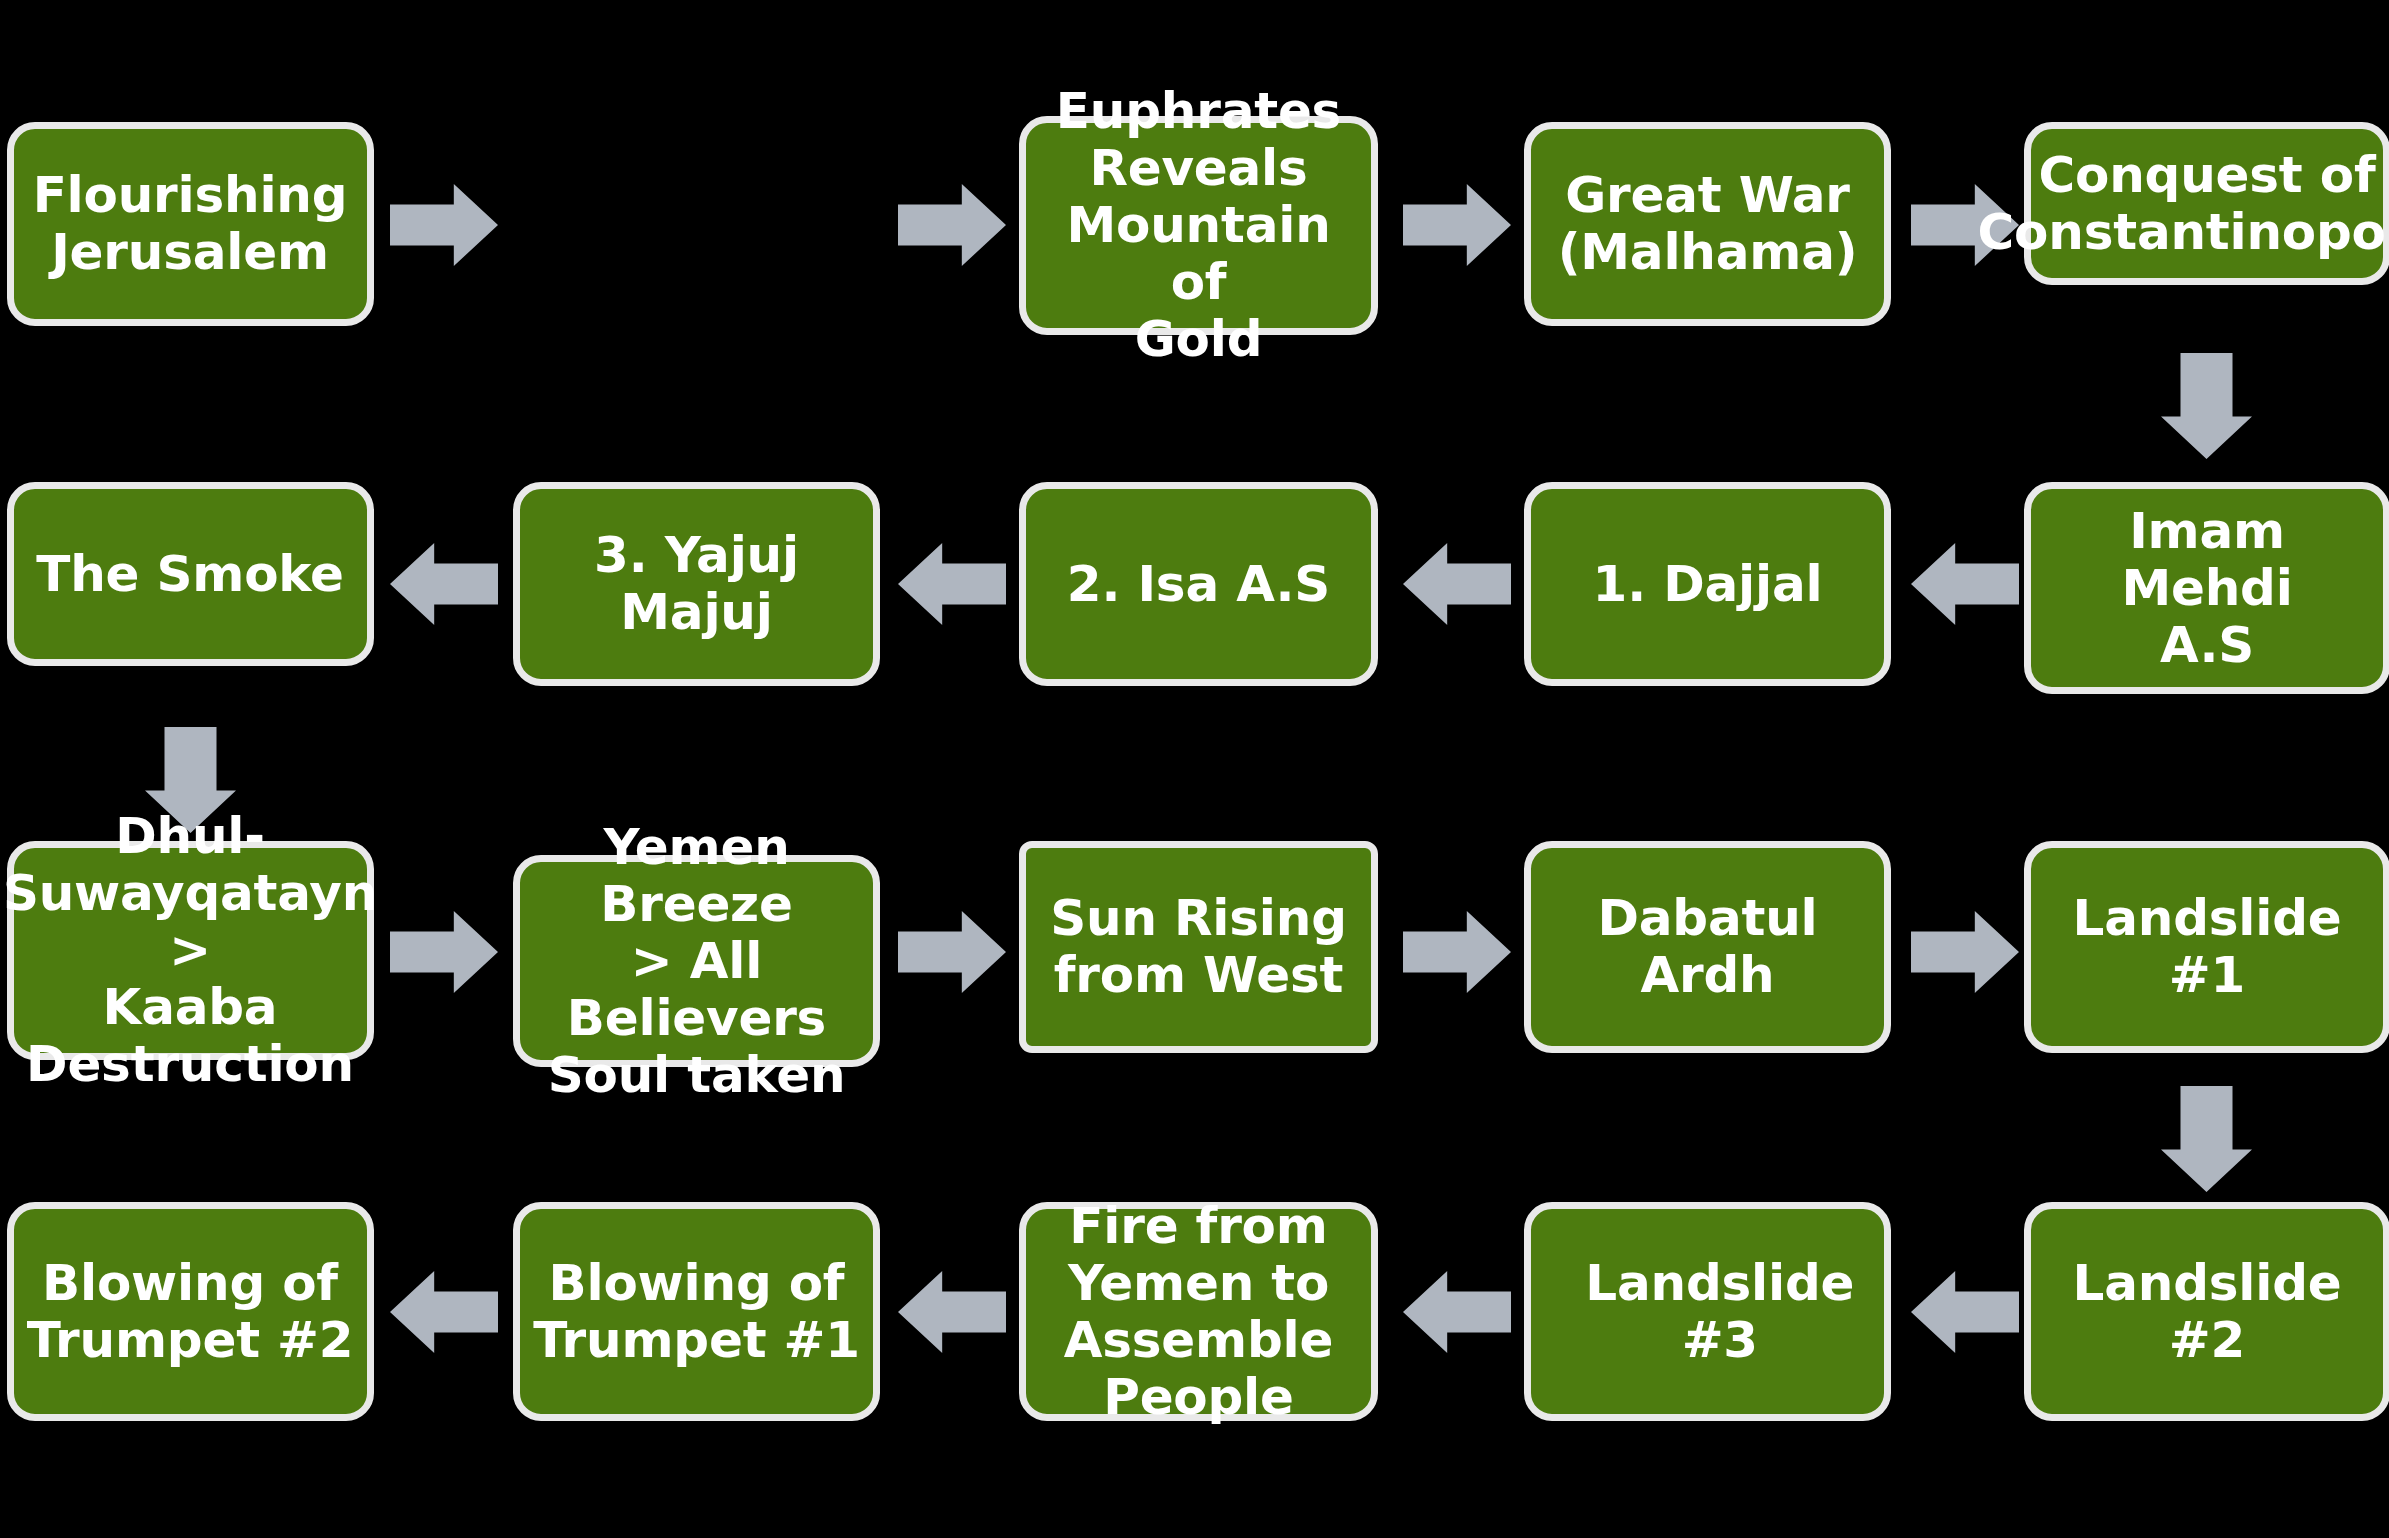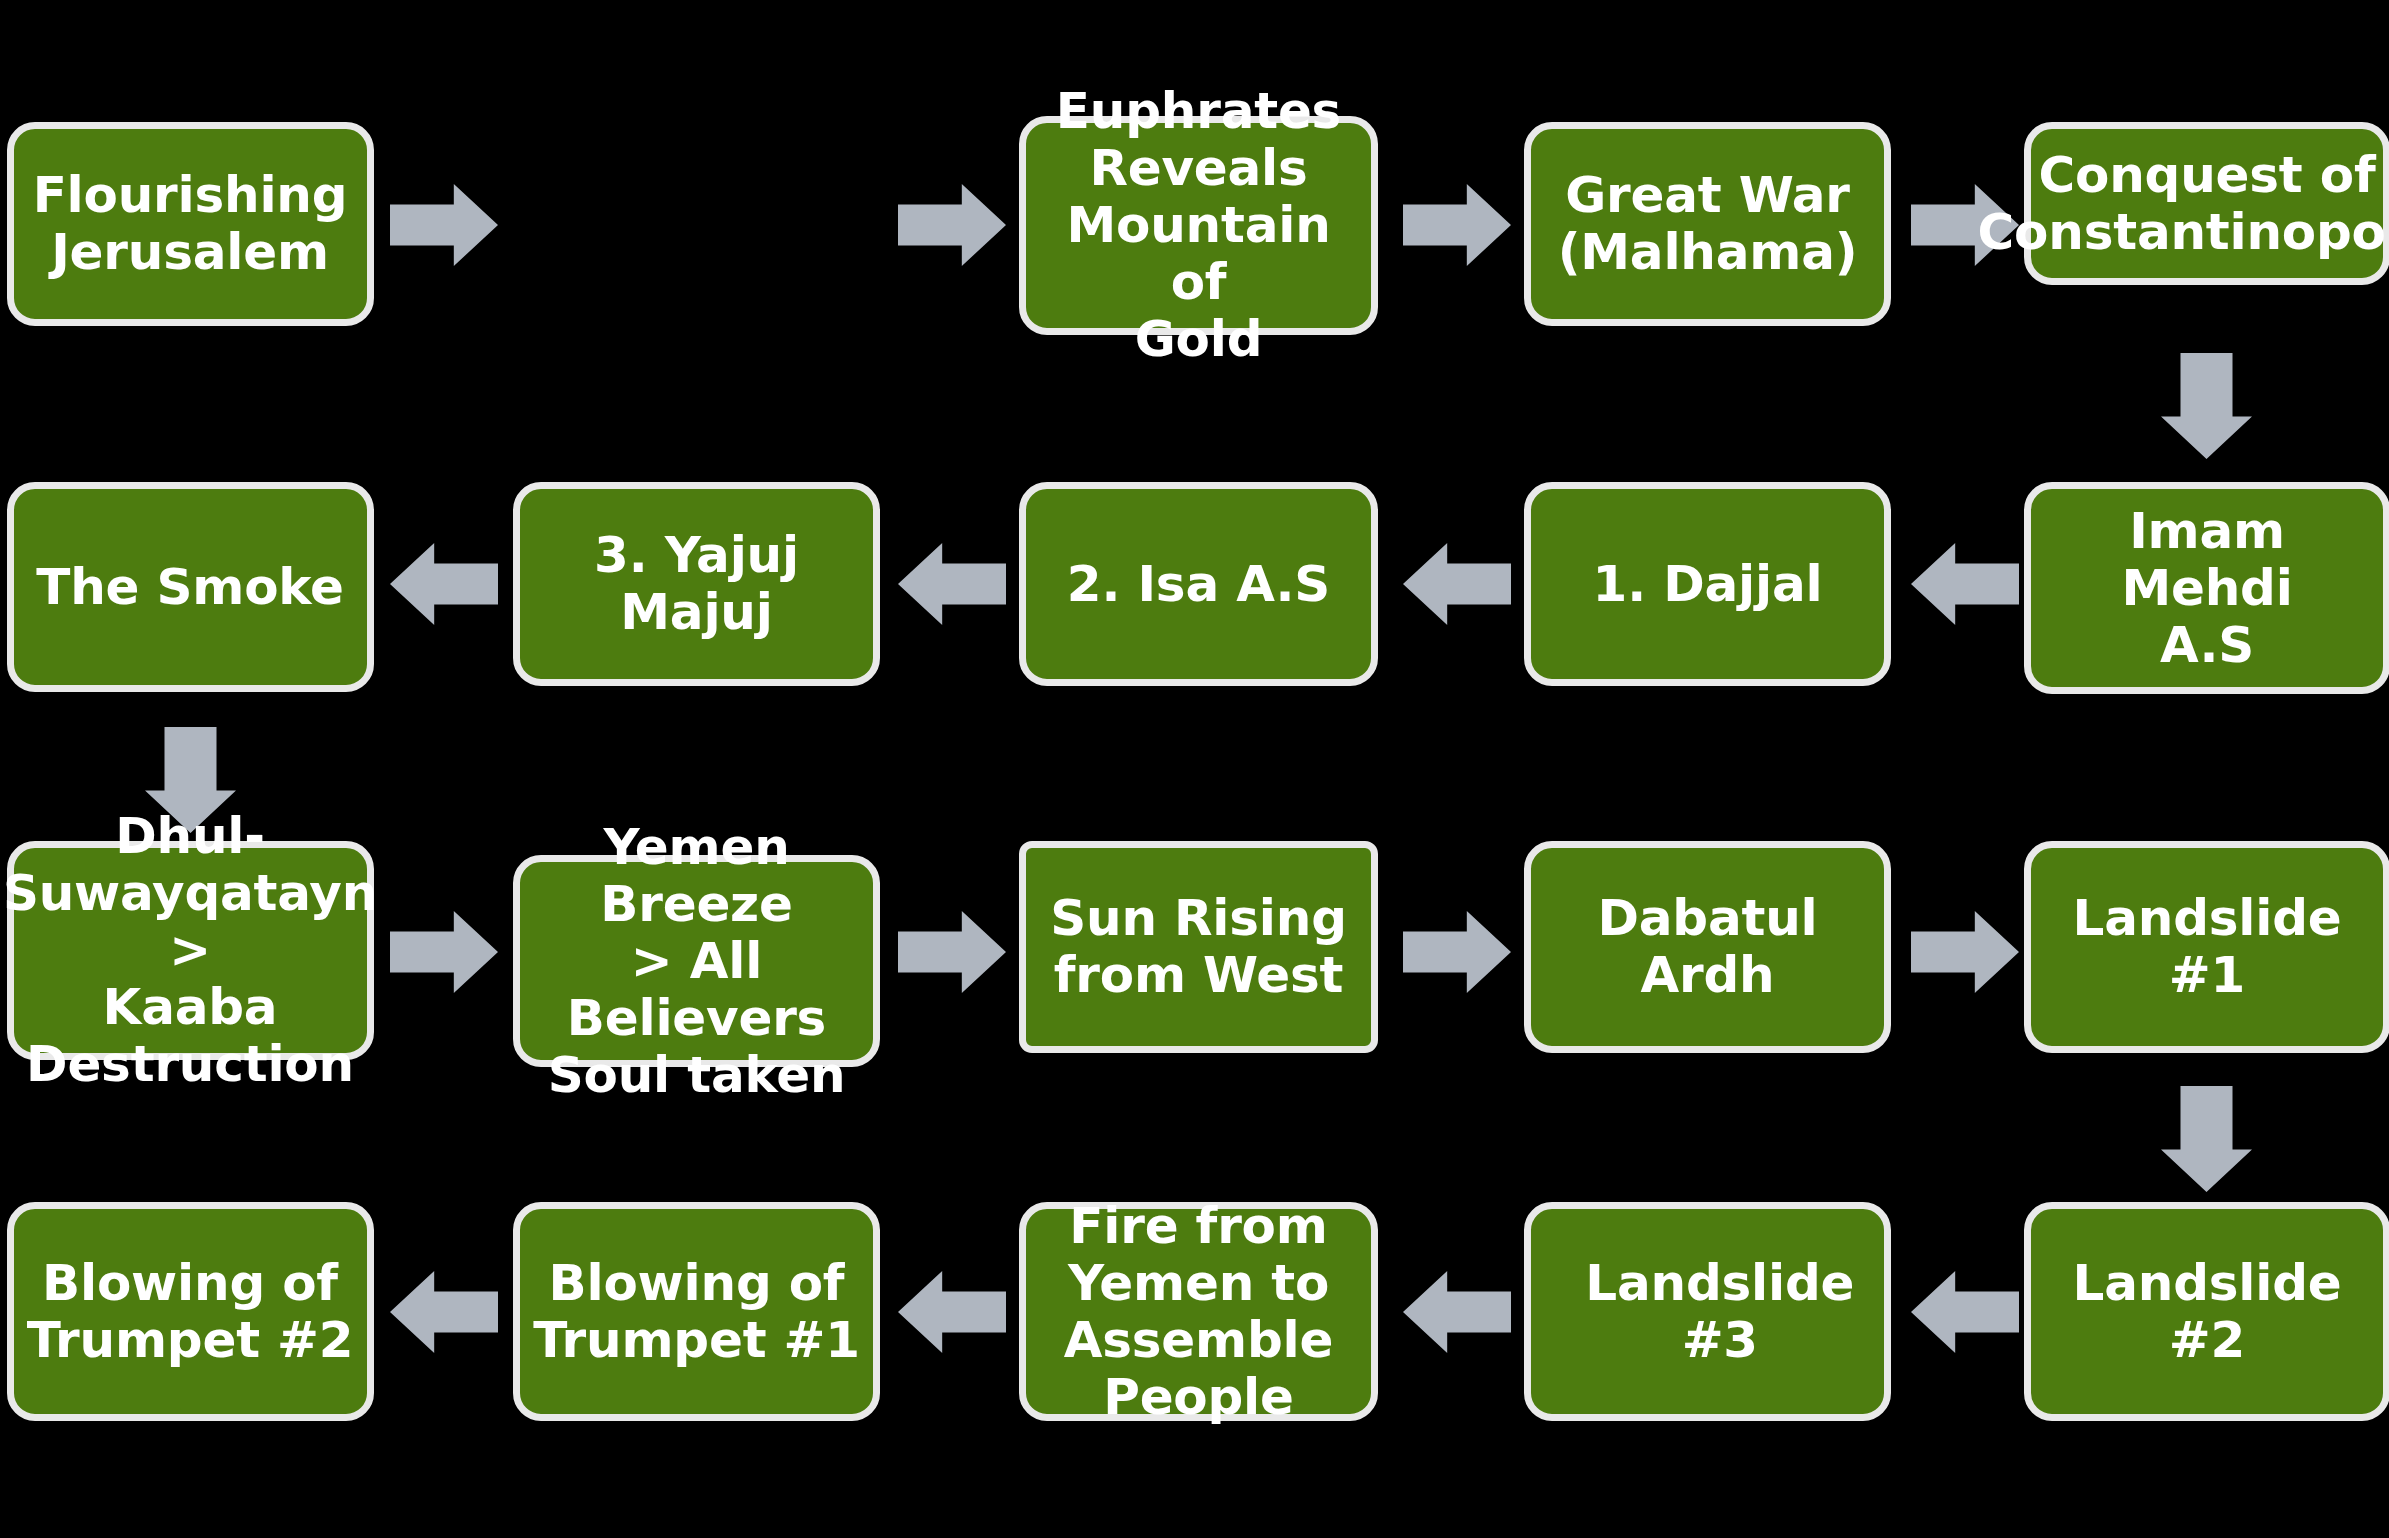--- a/index.html
+++ b/index.html
@@ -93,21 +93,21 @@
 
   <div class="node" style="left:2024px; top:122px; width:366px; height:163px;">Conquest of
 Constantinopole</div>
 
   <div class="arrow" style="left:2161px; top:353px; width:91px; height:106px;">
     <svg viewBox="0 0 112 130" preserveAspectRatio="none">
         <path d="M24 0 L88 0 L88 78 L112 78 L56 130 L0 78 L24 78 Z"></path>
       </svg>
   </div>
 
-  <div class="node" style="left:6.5px; top:482px; width:367px; height:210px;">The Smoke</div>
+  <div class="node" style="left:6.5px; top:482px; width:367px; height:184px;">The Smoke</div>
 
   <div class="arrow" style="left:390px; top:543px; width:108px; height:82px;">
     <svg viewBox="0 0 132 100" preserveAspectRatio="none">
         <path d="M132 25 L54 25 L54 0 L0 50 L54 100 L54 75 L132 75 Z"></path>
       </svg>
   </div>
 
   <div class="node" style="left:513px; top:482px; width:367px; height:204px;">3. Yajuj Majuj</div>
 
   <div class="arrow" style="left:898px; top:543px; width:108px; height:82px;">

